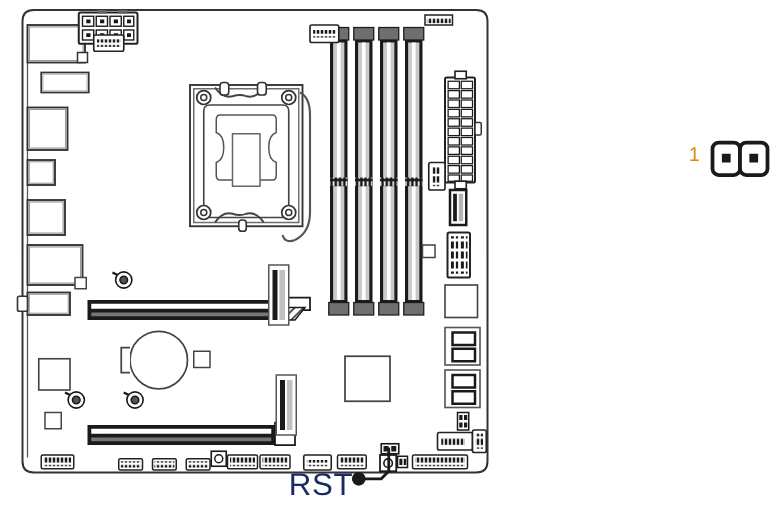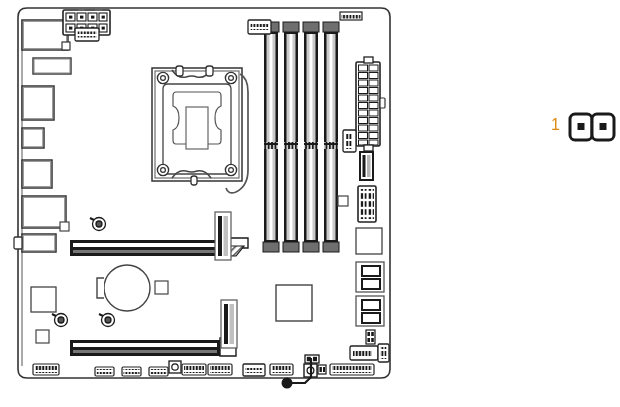--- a/index.html
+++ b/index.html
@@ -416,16 +416,17 @@
 
     <g>
       <rect x="570" y="114" width="22" height="26" rx="5" fill="#ffffff" stroke="#1a1a1a" stroke-width="3"></rect>
       <rect x="577.5" y="123" width="7" height="7" fill="#1a1a1a"></rect>
       <rect x="592" y="114" width="22" height="26" rx="5" fill="#ffffff" stroke="#1a1a1a" stroke-width="3"></rect>
       <rect x="599.5" y="123" width="7" height="7" fill="#1a1a1a"></rect>
     </g>
 
   </svg>
 
+  <div class="lbl" id="rst-label">RST</div>
 
   <div class="lbl" id="pin1-label">1</div>
 
 </div>
 
 </body></html>

